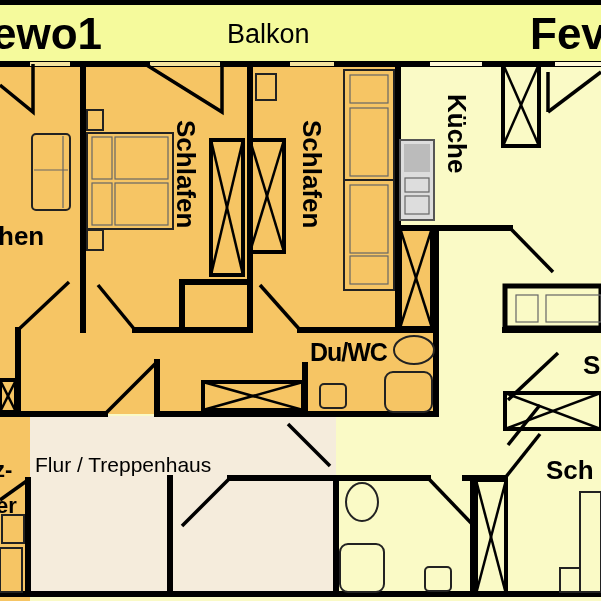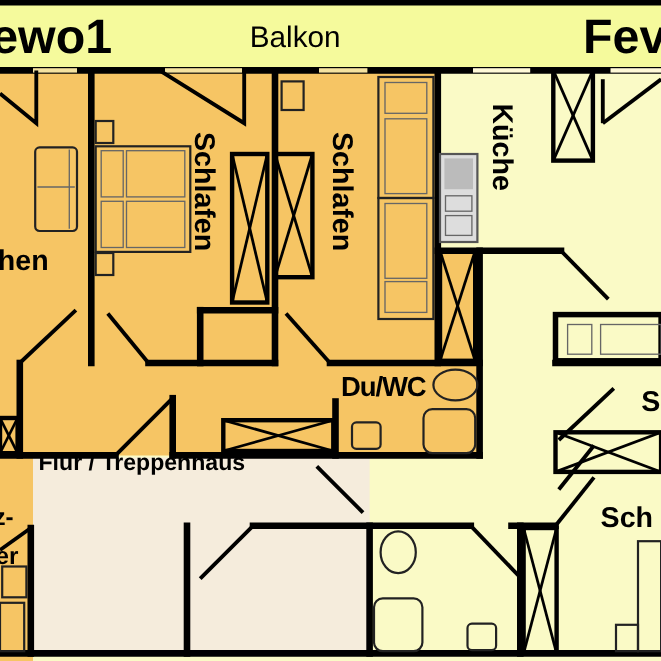--- a/index.html
+++ b/index.html
@@ -181,19 +181,19 @@
 <div style="position:absolute;left:530px;top:8px;font-size:44px;font-weight:bold;line-height:52px;color:#000;white-space:nowrap;">Fev</div>
 
 <div style="position:absolute;left:-2px;top:221px;font-size:26px;font-weight:bold;line-height:30px;color:#000;">hen</div>
 
 <div style="position:absolute;left:201px;top:120px;font-size:26px;font-weight:bold;line-height:30px;color:#000;transform-origin:0 0;transform:rotate(90deg);white-space:nowrap;">Schlafen</div>
 <div style="position:absolute;left:327px;top:120px;font-size:26px;font-weight:bold;line-height:30px;color:#000;transform-origin:0 0;transform:rotate(90deg);white-space:nowrap;">Schlafen</div>
 <div style="position:absolute;left:472px;top:94px;font-size:26px;font-weight:bold;line-height:30px;color:#000;transform-origin:0 0;transform:rotate(90deg);white-space:nowrap;">Küche</div>
 
 <div style="position:absolute;left:290px;top:337px;font-size:25px;font-weight:bold;line-height:30px;color:#000;letter-spacing:-1px;margin-left:20px;">Du/WC</div>
 
-<div style="position:absolute;left:35px;top:408px;font-size:21px;font-weight:bold;line-height:26px;color:#000;white-space:nowrap;text-align:right;">Flur / Treppenhaus</div>
+<div style="position:absolute;left:35px;top:452px;font-size:21px;font-weight:normal;line-height:26px;color:#000;white-space:nowrap;text-align:right;">Flur / Treppenhaus</div>
 
 <div style="position:absolute;left:583px;top:350px;font-size:26px;font-weight:bold;line-height:30px;color:#000;">S</div>
 <div style="position:absolute;left:546px;top:455px;font-size:26px;font-weight:bold;line-height:30px;color:#000;white-space:nowrap;text-align:center;">Sch</div>
 
 <div style="position:absolute;left:-6px;top:458px;font-size:22px;font-weight:bold;line-height:24px;color:#000;">z-</div>
 <div style="position:absolute;left:-4px;top:494px;font-size:22px;font-weight:bold;line-height:24px;color:#000;">er</div>
 
 </body></html>

